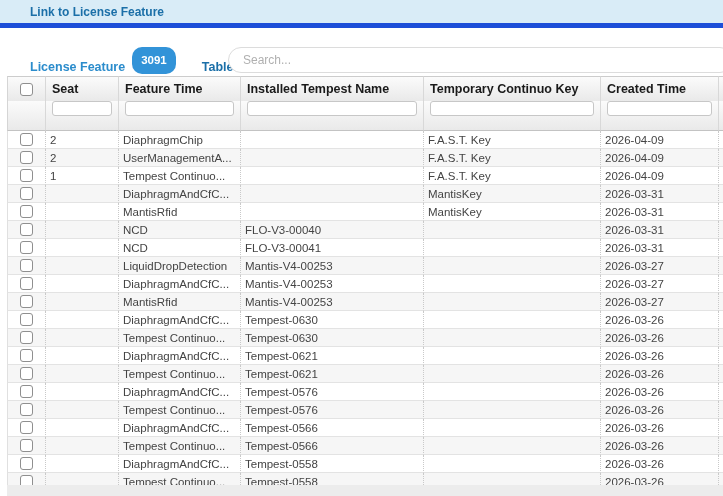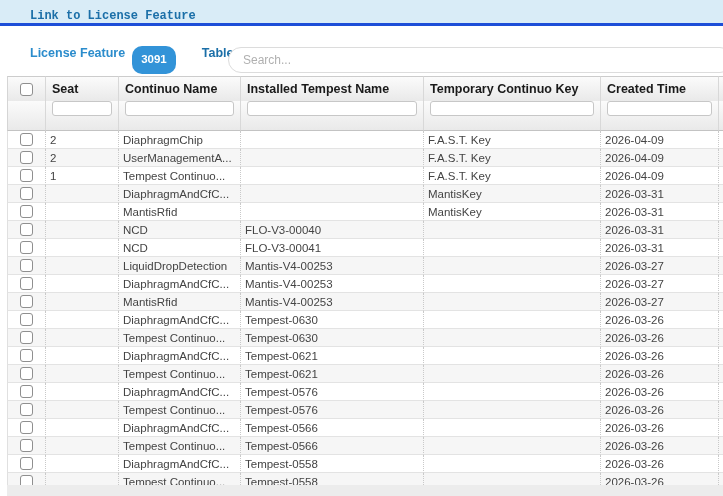--- a/index.html
+++ b/index.html
@@ -5,28 +5,28 @@
   html,body{margin:0;padding:0;}
   body{
     width:723px;height:496px;overflow:hidden;position:relative;
     background:#ffffff;
     font-family:"Liberation Sans","DejaVu Sans",sans-serif;
     -webkit-font-smoothing:antialiased;
   }
   
   .titlebar{
     position:absolute;top:0;left:0;right:0;height:23px;
-    background:#d9ecf7;border-bottom:3px solid #1d4ed8;
-    display:flex;align-items:flex-end;padding-left:30px;
-    font-size:12px;font-weight:bold;color:#1b6fa8;font-family:Liberation Mono, monospace;
+    background:#d9ecf7;border-bottom:5px solid #1d4ed8;
+    display:flex;align-items:center;padding-left:30px;
+    font-size:12px;font-weight:bold;color:#1b6fa8;
   }
   
   .toolbar{
     position:absolute;top:46px;left:0;right:0;height:28px;
-    display:flex;align-items:flex-start;padding-left:30px;
+    display:flex;align-items:flex-end;padding-left:30px;
   }
   .entity-label{font-size:12.5px;font-weight:bold;color:#2b8ccc;}
   .count-badge{
     margin-left:7px;background:#3293d8;color:#fff;
     font-size:11.5px;font-weight:bold;
     padding:8px 9px;border-radius:10px;line-height:1;
   }
   .view-label{margin-left:26px;font-size:12.5px;font-weight:bold;color:#1b6fa8;}
   .search-input{
     position:absolute;left:228px;right:-10px;top:1px;height:24px;
@@ -98,21 +98,21 @@
         <col class="c-tempkey">
         <col class="c-created">
         <col class="c-extra">
     </colgroup>
     <thead>
       <tr>
         <th>
           <input type="checkbox" style="">
         </th>
         <th>Seat</th>
-        <th>Continuo Name</th>
+        <th>Feature Time</th>
         <th>Installed Tempest Name</th>
         <th>Temporary Continuo Key</th>
         <th>Created Time</th>
         <th></th>
       </tr>
       <tr class="filter-row">
         <th></th>
         <th><input class="filter-input" type="text" style=""></th>
         <th><input class="filter-input" type="text" style=""></th>
         <th><input class="filter-input" type="text" style=""></th>

